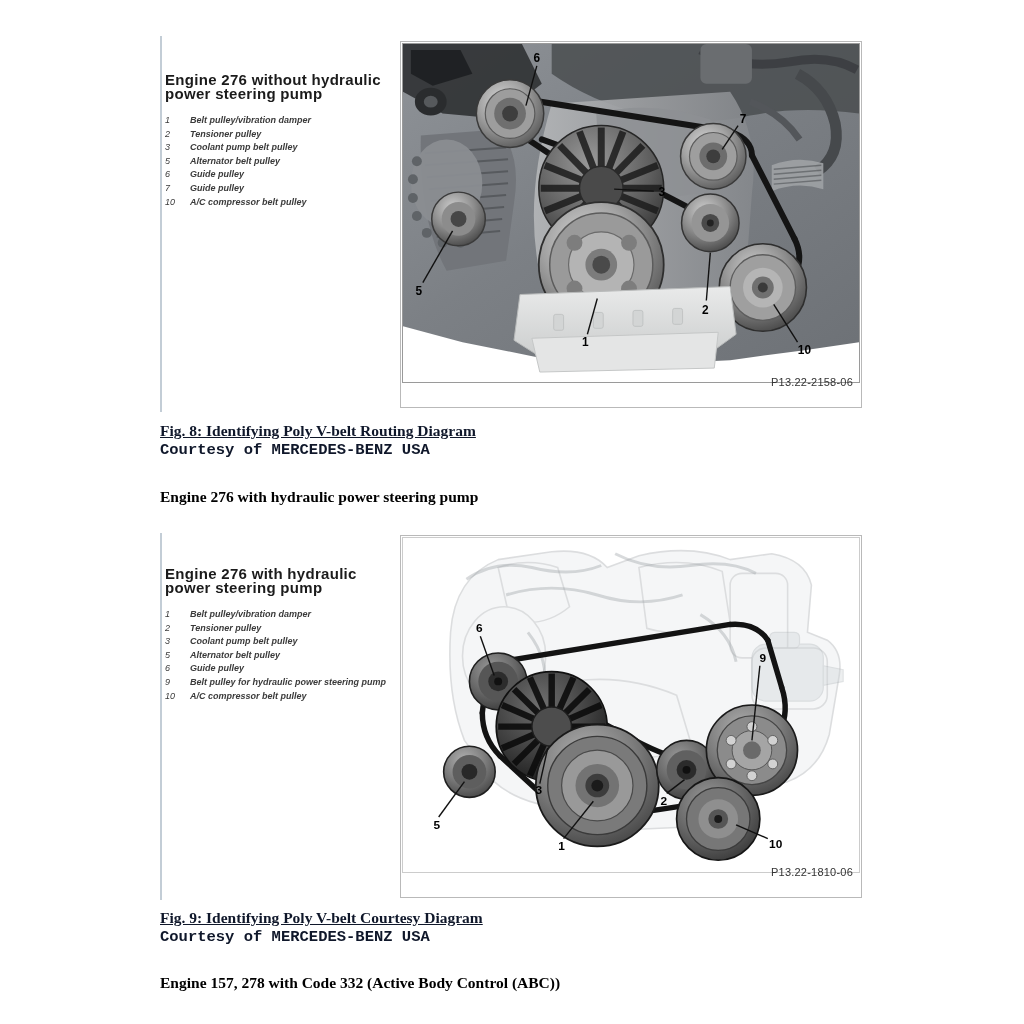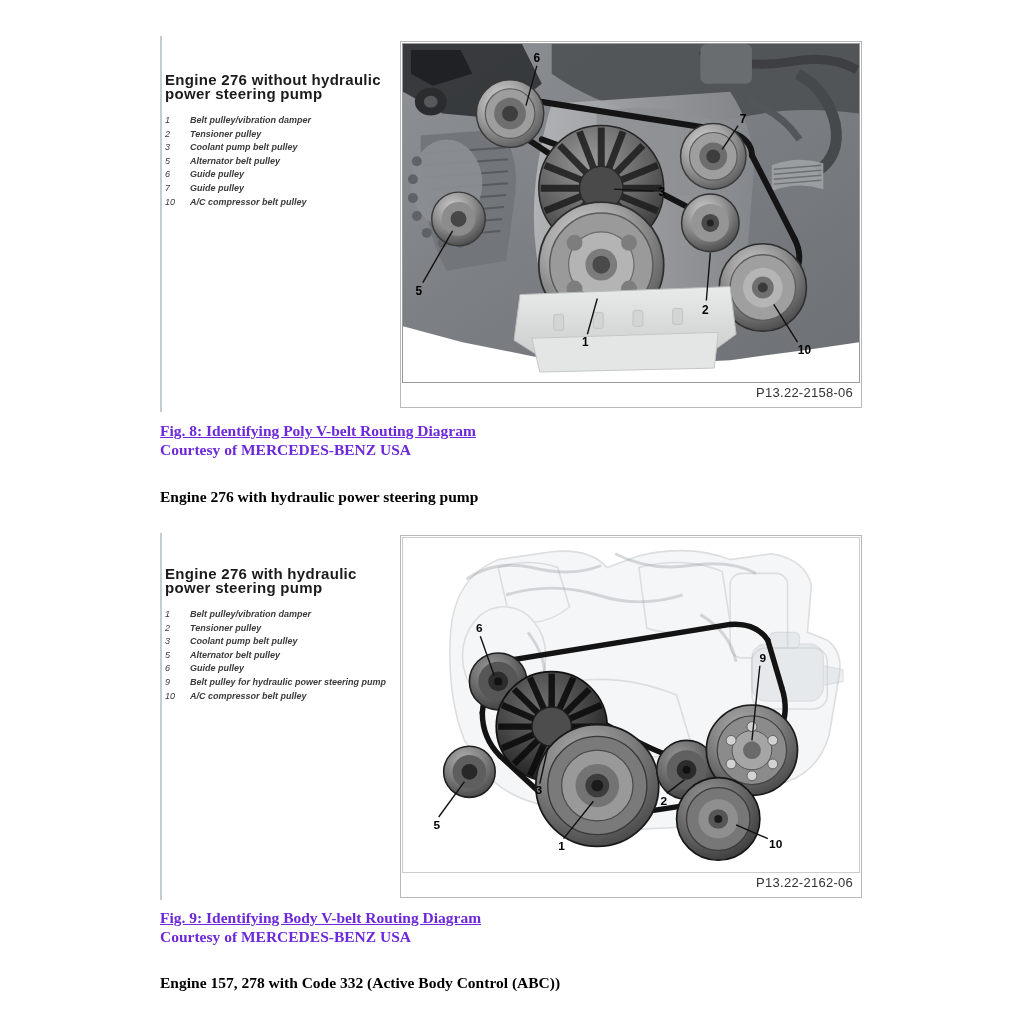--- a/index.html
+++ b/index.html
@@ -112,45 +112,45 @@
     border: 1px solid #9a9a9a;
     box-sizing: border-box;
     overflow: hidden;
     background: #ffffff;
   }
   #figure-2 .photo-frame { border-color: #cccccc; }
 
   .panel-code {
     position: absolute;
     right: 8px;
-    bottom: 7px;
+    bottom: 19px;
     font-family: "Liberation Sans", sans-serif;
-    font-size: 13px;
+    font-size: 11px;
     color: #333333;
     letter-spacing: 0.02em;
   }
 
   .figsvg { display: block; width: 100%; height: 100%; }
 
   
   .caption {
     position: absolute;
     left: 160px;
     font-family: "Liberation Serif", serif;
     font-weight: bold;
     font-size: 15.5px;
     line-height: 18.5px;
-    color: #6d28d9;
+    color: #0f172a;
     white-space: nowrap;
   }
   .caption .cap-title {
     text-decoration: underline;
     display: block;
   }
-  .caption .cap-sub { display: block; }
+  .caption .cap-sub { display: block; font-family: Liberation Mono, monospace; }
   #caption-1 { top: 422px; }
   #caption-2 { top: 909px; }
 
   .section-heading {
     position: absolute;
     left: 160px;
     font-family: "Liberation Serif", serif;
     font-weight: bold;
     font-size: 15.5px;
     line-height: 18.5px;
@@ -604,24 +604,24 @@
               <text x="363" y="126">9</text>
               <text x="137" y="261">3</text>
               <text x="34" y="296">5</text>
               <text x="160" y="318">1</text>
               <text x="263" y="272">2</text>
               <text x="376" y="316">10</text>
             </g>
           </svg>
         </div>
       </div>
-      <div class="panel-code">P13.22-2162-06</div>
+      <div class="panel-code">P13.22-1810-06</div>
     </div>
   </div>
 
   <div class="caption" id="caption-2">
-    <span class="cap-title">Fig. 9: Identifying Body V-belt Routing Diagram</span>
+    <span class="cap-title">Fig. 9: Identifying Poly V-belt Courtesy Diagram</span>
     <span class="cap-sub">Courtesy of MERCEDES-BENZ USA</span>
   </div>
 
   <div class="section-heading" id="heading-2">Engine 157, 278 with Code 332 (Active Body Control (ABC))</div>
 
 </div>
 
 </body></html>

